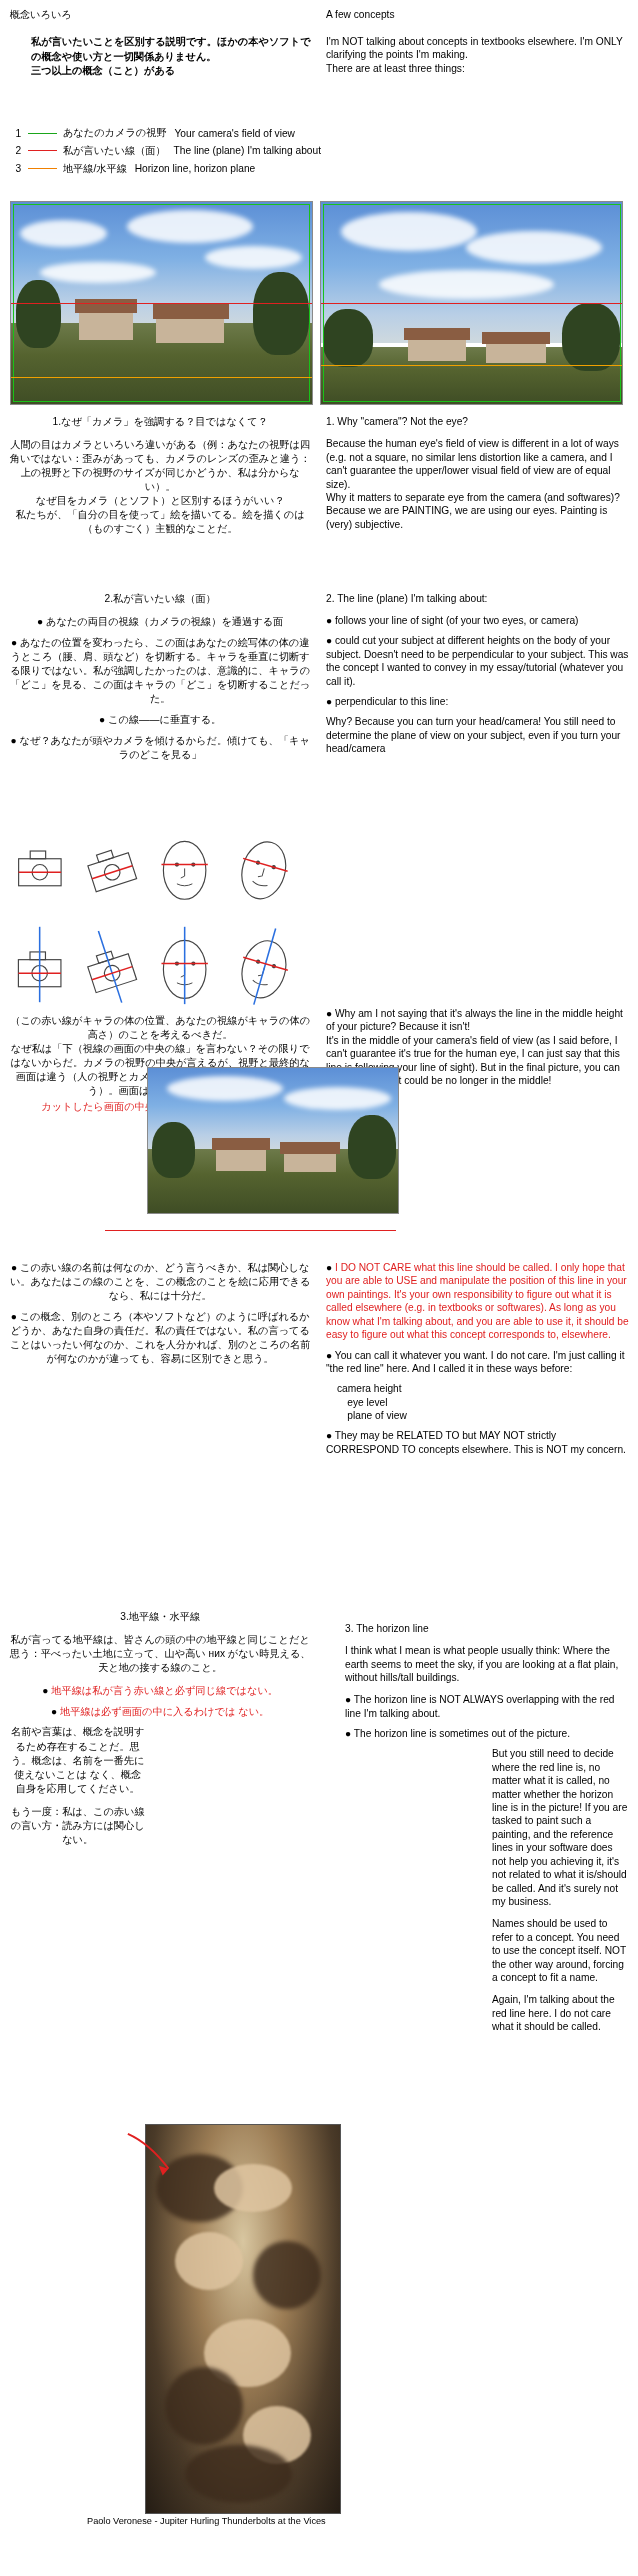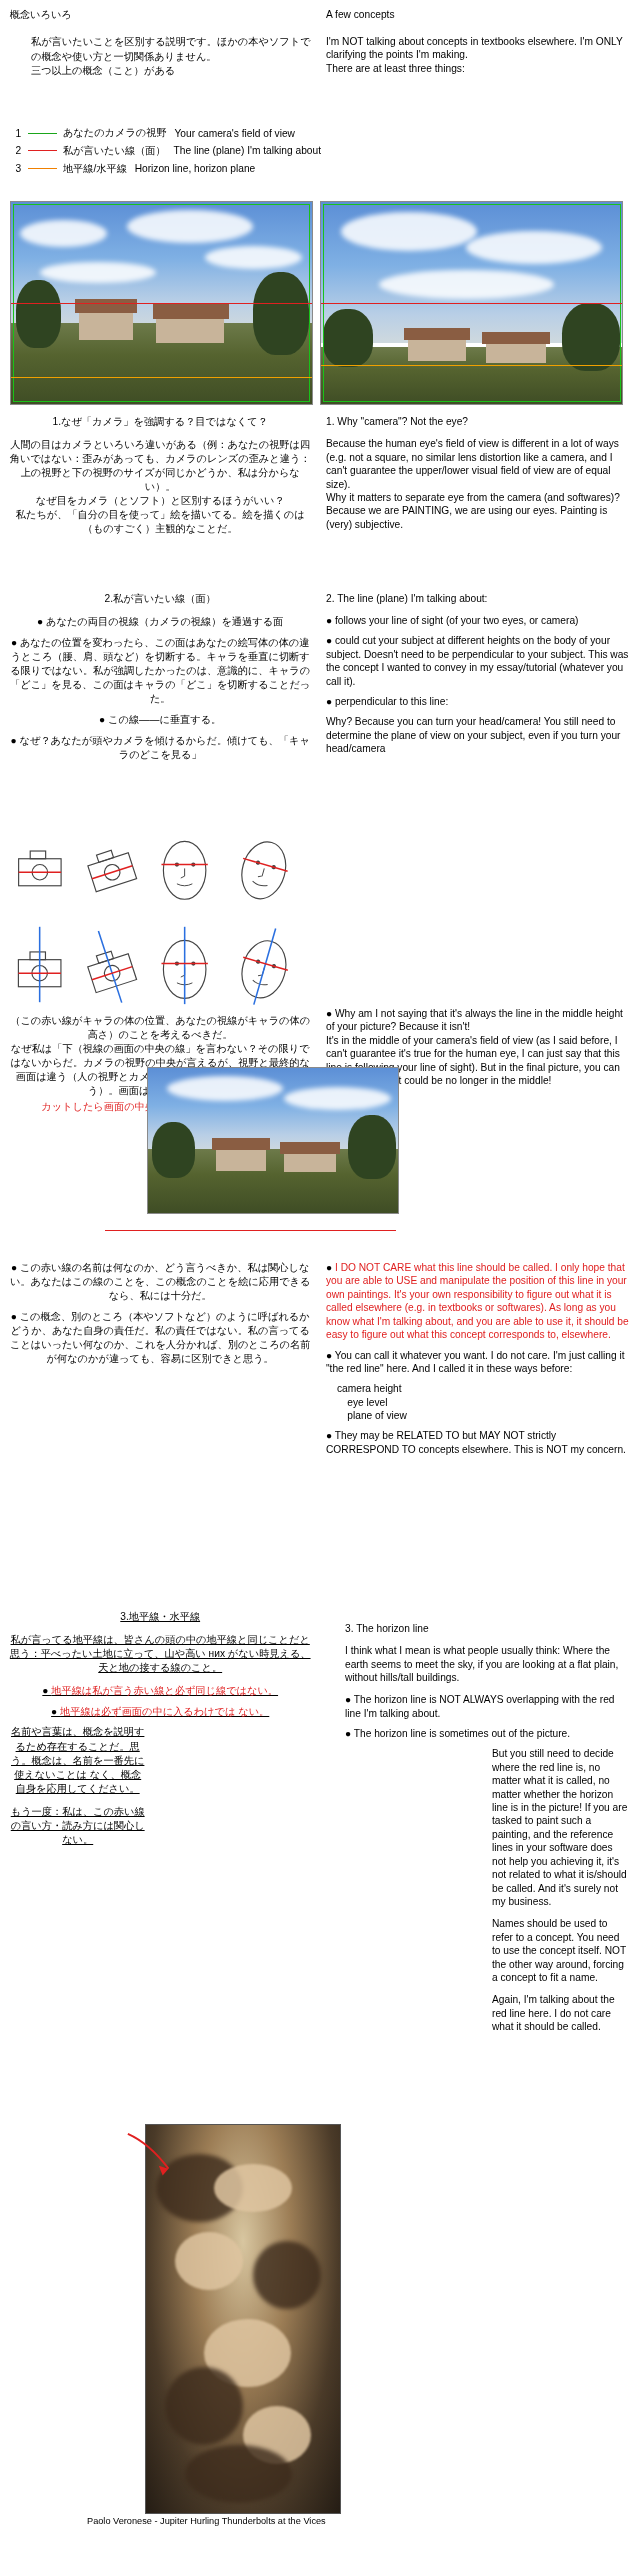--- a/index.html
+++ b/index.html
@@ -215,21 +215,21 @@
     pointer-events: none;
   }
 </style>
 </head>
 <body>
 
 <div class="page">
 
   <div class="col-left">
     <div class="h-title jp">概念いろいろ</div>
-    <div class="jp indent" style="margin-top:13.6px; white-space:pre-line;">私が言いたいことを区別する説明です。ほかの本やソフトでの概念や使い方と一切関係ありません。
+    <div class="jp indent" style="margin-top:13.6px; white-space:pre-line;font-weight:bold;">私が言いたいことを区別する説明です。ほかの本やソフトでの概念や使い方と一切関係ありません。
 三つ以上の概念（こと）がある</div>
   </div>
 
   <div class="col-right">
     <div class="h-title en">A few concepts</div>
     <div class="en" style="margin-top:13.6px; white-space:pre-line;">I'm NOT talking about concepts in textbooks elsewhere. I'm ONLY clarifying the points I'm making.
 There are at least three things:</div>
   </div>
 
   <div style="position:absolute; left:15.5px; top:126px; width:621px;">
@@ -419,21 +419,21 @@
 
   <div class="sec-right" style="top:1261px;">
     <div class="en bul">● <span class="red">I DO NOT CARE what this line should be called. I only hope that you are able to USE and manipulate the position of this line in your own paintings. It's your own responsibility to figure out what it is called elsewhere (e.g. in textbooks or softwares). As long as you know what I'm talking about, and you are able to use it, it should be easy to figure out what this concept corresponds to, elsewhere.</span></div>
     <div class="en bul">● <span>You can call it whatever you want. I do not care. I'm just calling it "the red line" here. And I called it in these ways before:</span></div>
     <div class="en" style="margin-left:11px;">camera height</div>
     <div class="en" style="margin-left:21.3px;">eye level</div>
     <div class="en" style="margin-left:21.3px; margin-bottom:6.8px;">plane of view</div>
     <div class="en bul">● <span>They may be RELATED TO but MAY NOT strictly CORRESPOND TO concepts elsewhere. This is NOT my concern.</span></div>
   </div>
 
-  <div class="sec-left" style="top:1610px;text-decoration:underline;">
+  <div class="sec-left" style="top:1610px;">
     <div class="jp para">3.地平線・水平線</div>
     <div class="jp para" style="white-space:pre-line;">私が言ってる地平線は、皆さんの頭の中の地平線と同じことだと思う：平べったい土地に立って、山や高い них がない時見える、天と地の接する線のこと。</div>
     <div class="jp bul">● <span class="red">地平線は私が言う赤い線と必ず同じ線ではない。</span></div>
     <div class="jp bul">● <span class="red">地平線は必ず画面の中に入るわけでは ない。</span></div>
     <div class="jp para" style="white-space:pre-line; width:136px;">名前や言葉は、概念を説明するため存在することだ。思う。概念は、名前を一番先に使えないことは なく、概念自身を応用してください。</div>
     <div class="jp para" style="white-space:pre-line; width:136px;">もう一度：私は、この赤い線の言い方・読み方には関心しない。</div>
   </div>
 
   <div class="sec-right" style="top:1610px; left:345px; width:283px;margin-top:12px;">
     <div class="en para">3. The horizon line</div>

